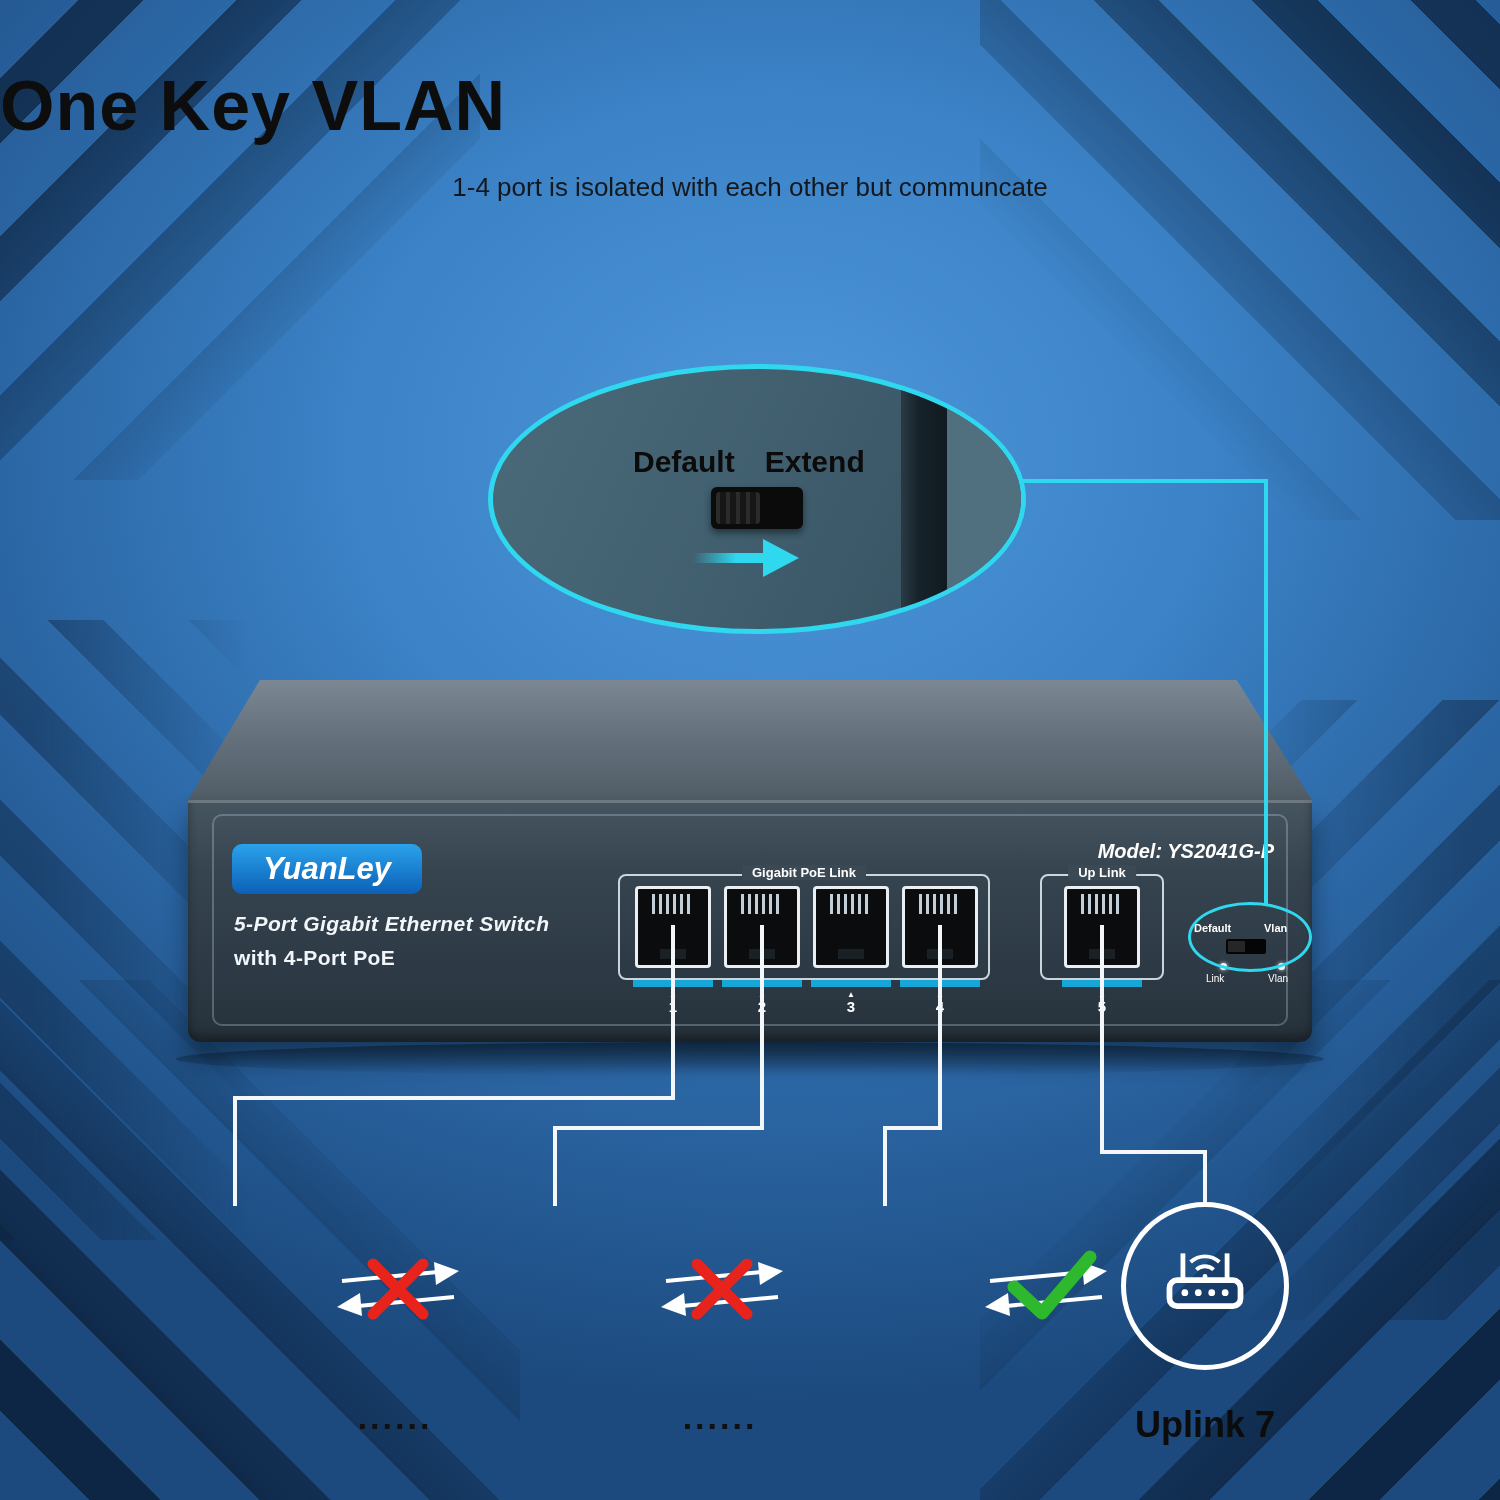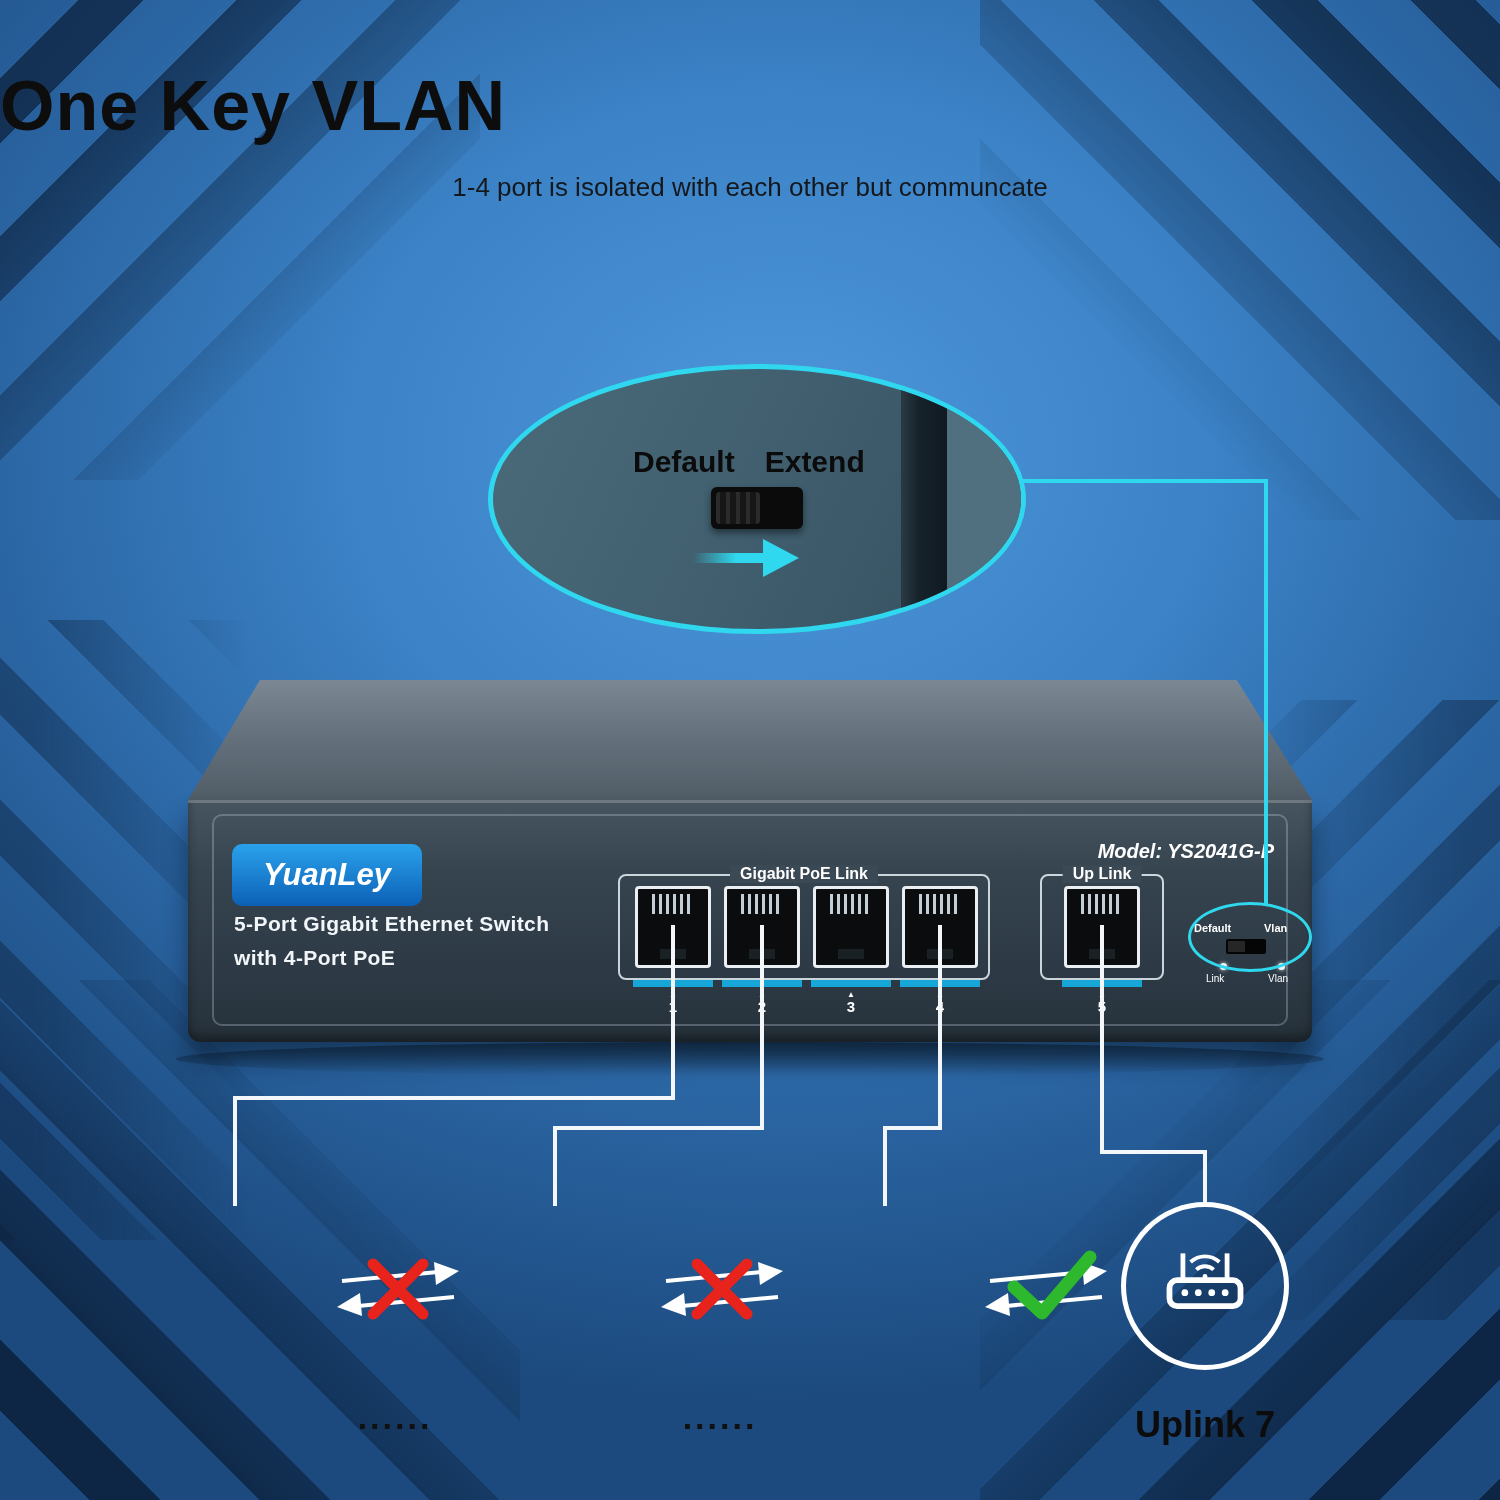--- a/index.html
+++ b/index.html
@@ -59,33 +59,33 @@
     clip-path:polygon(6.4% 0%, 93.3% 0%, 100% 100%, 0% 100%); }
   .sw-front { position:absolute; left:188px; top:800px; width:1124px; height:242px; z-index:2;
     background:linear-gradient(180deg,#46555f 0%, #36444f 30%, #2c3944 75%, #253039 100%);
     border-radius:0 0 12px 12px;
     box-shadow: inset 0 3px 0 rgba(255,255,255,0.22), inset 0 -6px 10px rgba(0,0,0,0.35), 0 18px 24px rgba(4,12,20,0.45); }
   .sw-front .panel-line { position:absolute; left:24px; right:24px; top:14px; bottom:16px;
     border:2px solid rgba(210,228,240,0.28); border-radius:10px; }
   .sw-shadow { position:absolute; left:176px; top:1042px; width:1148px; height:34px; z-index:1;
     background:linear-gradient(180deg, rgba(4,12,20,0.5), rgba(4,12,20,0)); border-radius:50%; }
 
-  .logo { position:absolute; left:44px; top:44px; width:190px; height:62px;
+  .logo { position:absolute; left:44px; top:44px; width:190px; height:50px;
     background:linear-gradient(180deg,#2aa2ec,#0c60b6); border-radius:10px;
     display:flex; align-items:center; justify-content:center;
     color:#fff; font-weight:bold; font-style:italic; font-size:31px; }
   .desc { position:absolute; left:46px; color:#f2f6f9; font-weight:bold; font-size:21px; letter-spacing:0.4px; }
-  .desc1 { top:112px; } .desc2 { top:146px; }
+  .desc1 { top:112px;font-style:italic; } .desc2 { top:146px; }
   .model { position:absolute; right:38px; top:40px; color:#fff; font-weight:bold; font-style:italic; font-size:20px; }
 
   .pgroup { position:absolute; border:2px solid rgba(230,240,246,0.85); border-radius:8px; box-sizing:border-box; }
   .pg-poe { left:430px; top:74px; width:372px; height:106px; }
   .pg-up  { left:852px; top:74px; width:124px; height:106px; }
   .pg-label { position:absolute; top:-11px; left:50%; transform:translateX(-50%);
-    background:#3b4954; padding:0 10px; color:#fff; font-weight:bold; font-size:16px; white-space:nowrap; }
+    background:#3b4954; padding:0 10px; color:#fff; font-weight:bold; font-size:13px; white-space:nowrap; }
 
   .port { position:absolute; width:76px; height:82px; top:86px; background:#0a0c0d;
     border:3px solid #e9eff3; border-radius:4px; box-sizing:border-box; }
   .port::before { content:""; position:absolute; top:5px; left:50%; transform:translateX(-50%);
     width:42px; height:20px; background:repeating-linear-gradient(90deg,#c3ced6 0 3px, #0a0c0d 3px 7px); }
   .port::after { content:""; position:absolute; bottom:6px; left:50%; transform:translateX(-50%);
     width:26px; height:10px; background:#1a2125; }
   .p1{left:447px;} .p2{left:536px;} .p3{left:625px;} .p4{left:714px;} .p5{left:876px;}
 
   .pbar { position:absolute; top:180px; width:80px; height:7px; background:#17a6d8; }

